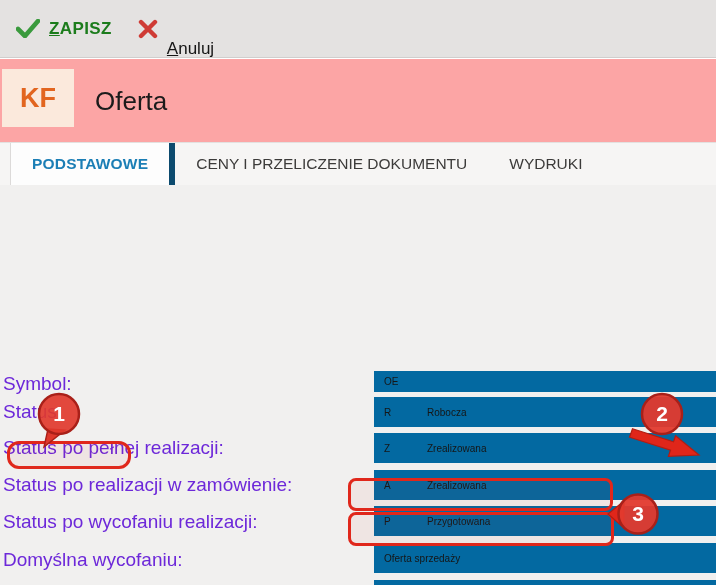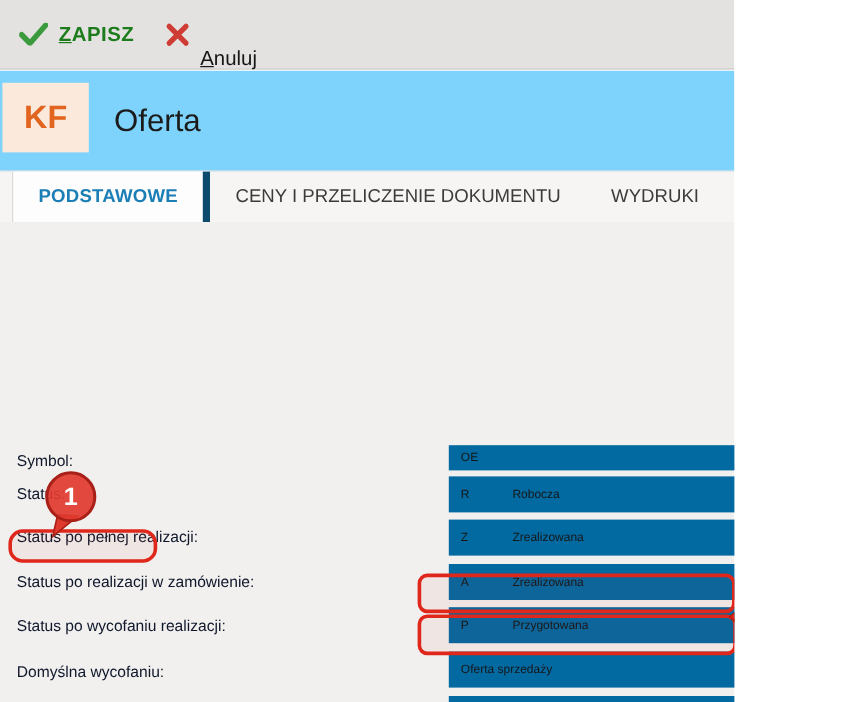--- a/index.html
+++ b/index.html
@@ -1,46 +1,46 @@
 <!DOCTYPE html>
 <html><head>
 <meta charset="utf-8">
 <style>
   html,body{margin:0;padding:0;background:#ffffff;}
-  .screen{position:relative;width:612px;height:585px;overflow:hidden;background:#ffffff;
+  .screen{position:relative;width:716px;height:585px;overflow:hidden;background:#ffffff;
           font-family:"Liberation Sans",sans-serif;-webkit-font-smoothing:antialiased;}
 
   
   .toolbar{position:absolute;top:0;left:0;right:0;height:58px;background:#e4e2e1;
            border-bottom:1px solid #d0cecd;display:flex;align-items:center;
            padding-left:16px;gap:26px;box-sizing:border-box;}
   .tb-btn{display:flex;align-items:center;gap:9px;font-size:17px;cursor:default;}
   .tb-btn .accel{text-decoration:underline;}
   .save-label{color:#1c7c1c;font-weight:bold;letter-spacing:.4px;}
   .cancel-label{color:#161616;margin-top:40px;}
 
   
-  .header{position:absolute;top:59px;left:0;right:0;height:83px;background:#7dd3fc;
+  .header{position:absolute;top:59px;left:0;right:0;height:83px;background:#fca5a5;
           border-bottom:1px solid #e3e1e0;}
   .badge{position:absolute;left:2px;top:10px;width:72px;height:58px;background:#fbe9dc;
          color:#e2651f;font-size:27px;font-weight:bold;display:flex;align-items:center;
          justify-content:center;}
   .title{position:absolute;left:95px;top:50%;transform:translateY(-50%);
          font-size:26px;color:#1b1b1b;}
 
   
   .tabbar{position:absolute;top:143px;left:0;right:0;height:42px;background:#f6f5f4;
           display:flex;align-items:stretch;font-size:15.5px;}
   .tab{display:flex;align-items:center;padding:0 21px;color:#3c3b3a;white-space:nowrap;}
   .tab.active{background:#fdfdfd;border-left:1px solid #dcdad9;border-right:6px solid #0c4a6e;
               margin-left:10px;color:#1b7eb5;font-weight:bold;letter-spacing:.2px;}
 
   
   .content{position:absolute;top:185px;left:0;right:0;bottom:0;background:#f1f0ef;}
-  .lbl{position:absolute;left:14px;font-size:13px;line-height:20px;color:#0f172a;
+  .lbl{position:absolute;left:3px;font-size:19px;line-height:20px;color:#6d28d9;
        white-space:nowrap;}
   .fld{position:absolute;left:342px;width:372px;height:30px;background:#0369a1;
        font-size:10px;color:#161616;display:flex;align-items:center;padding:0 10px;
        box-sizing:border-box;white-space:nowrap;margin-left:32px;}
   .fld.txt{height:21px;}
   .code{display:inline-block;}
   .cw43{width:43px;}
   .chev{position:absolute;right:10px;top:50%;transform:translateY(-50%);}
 
   

